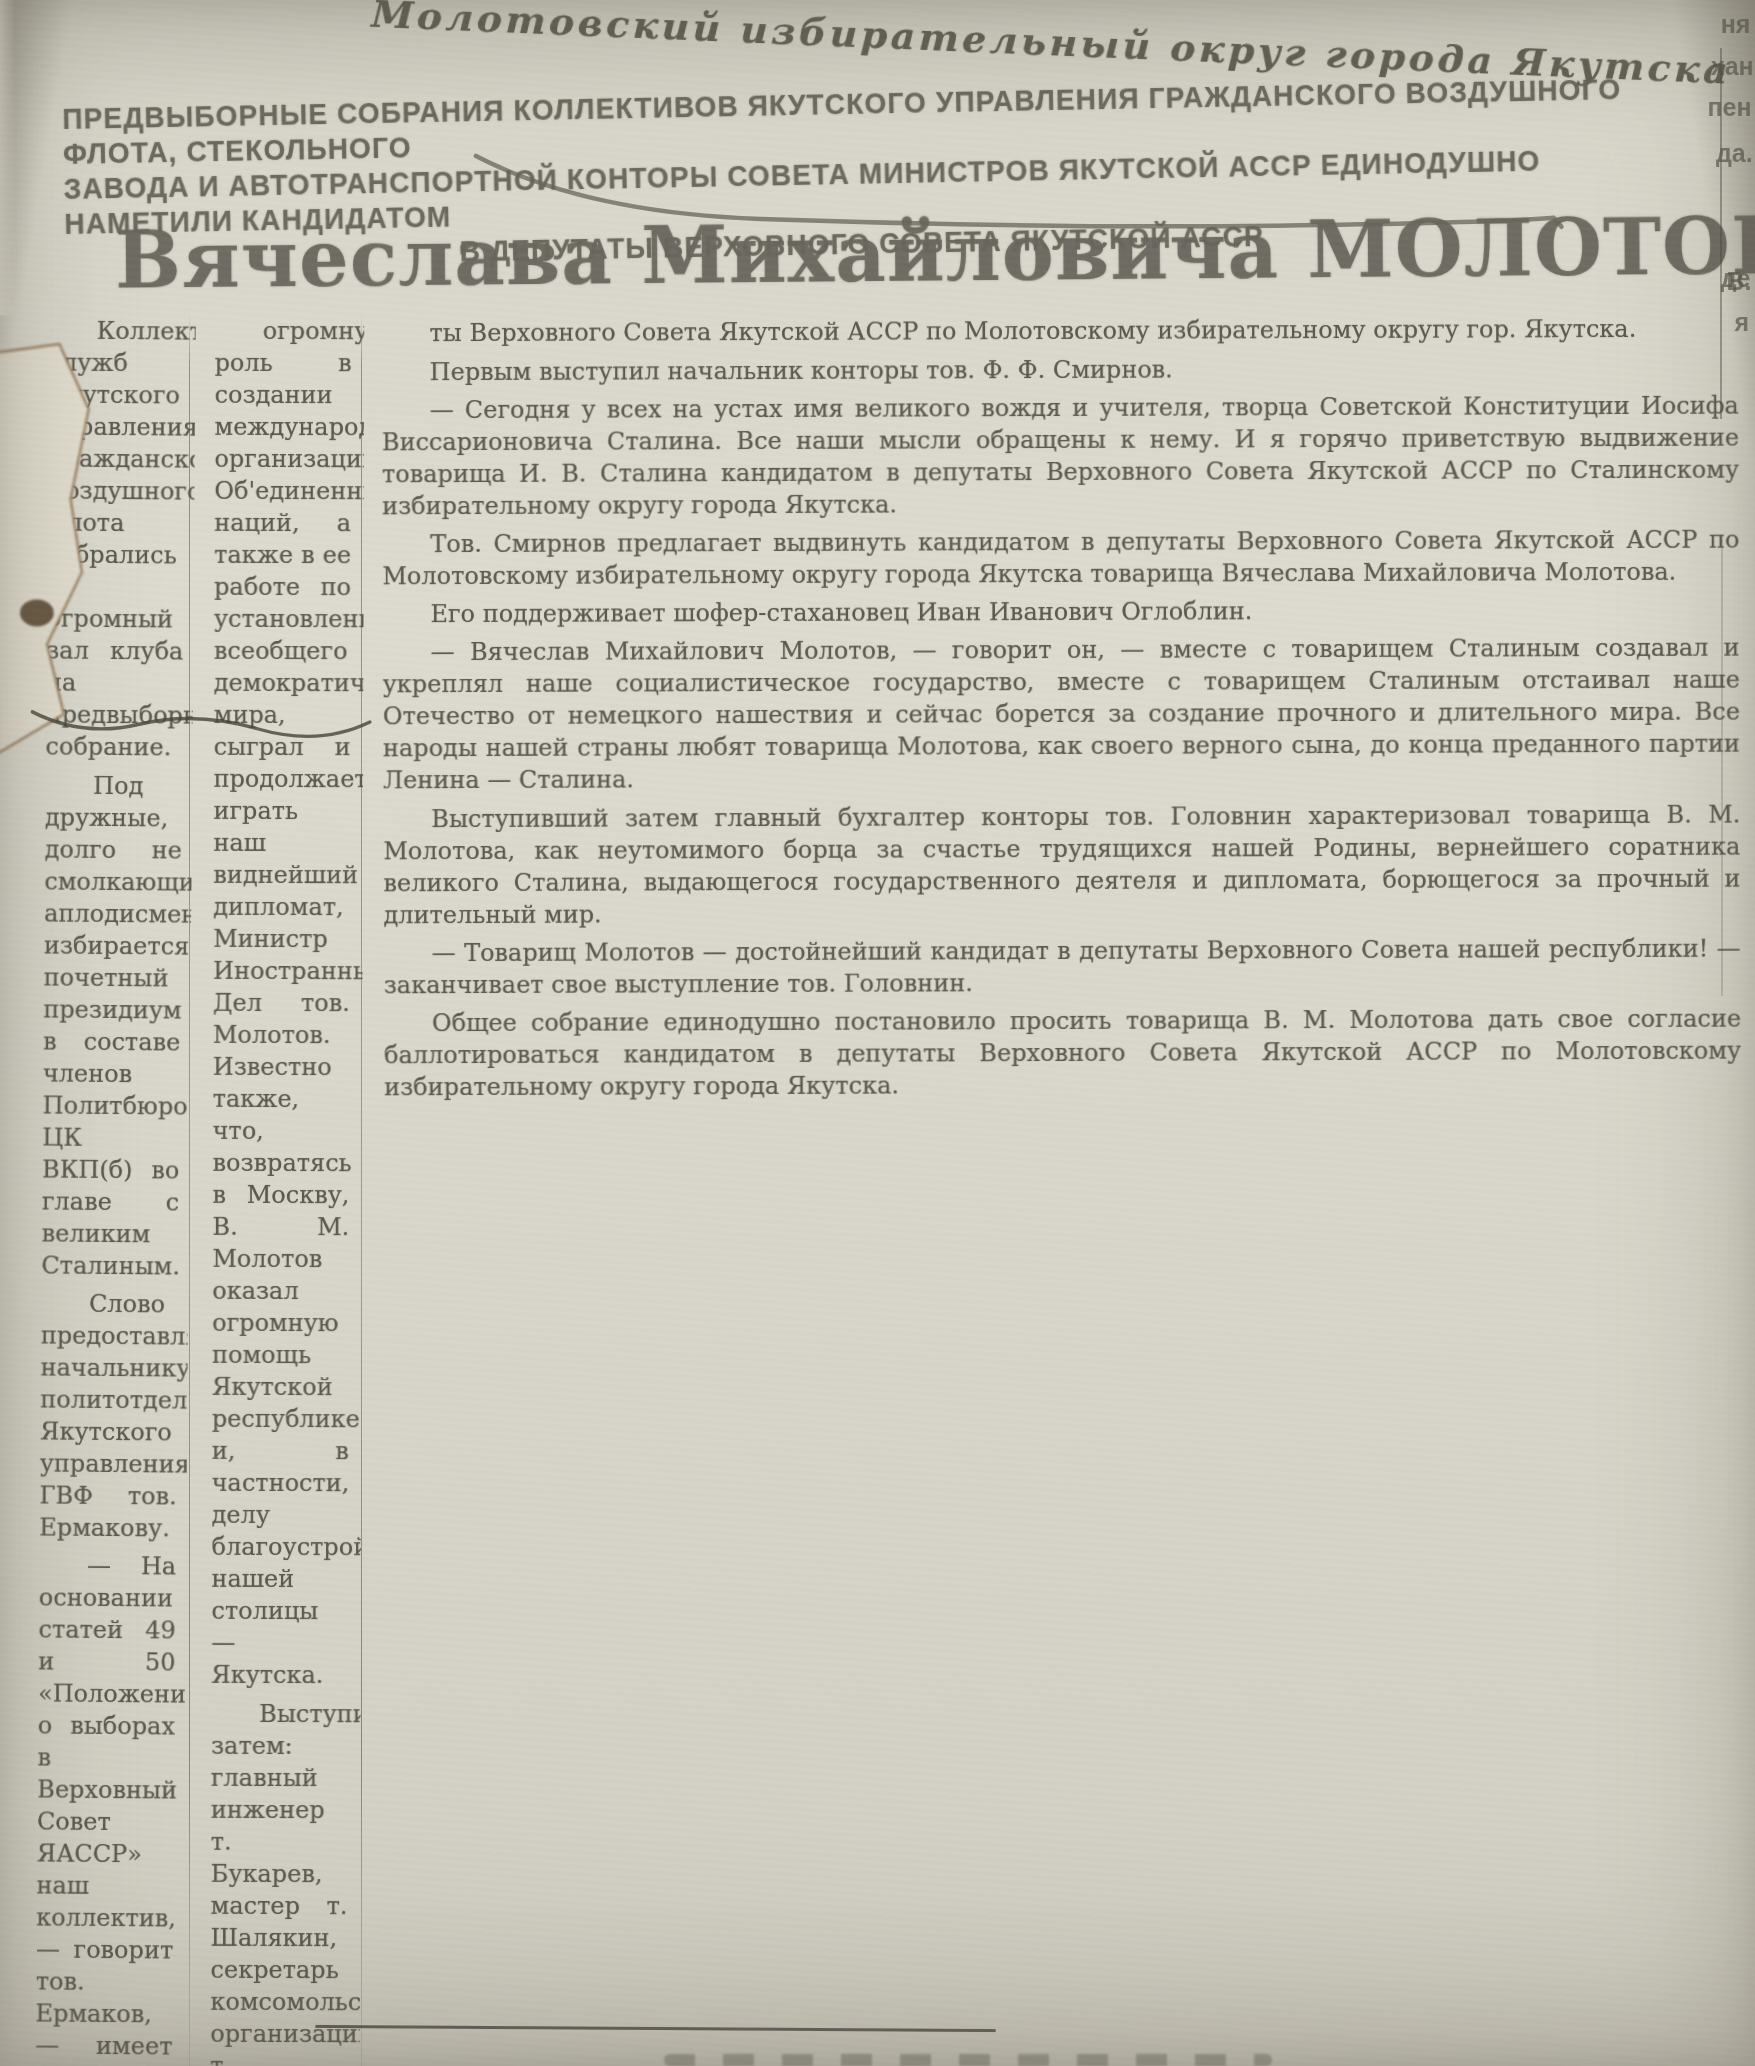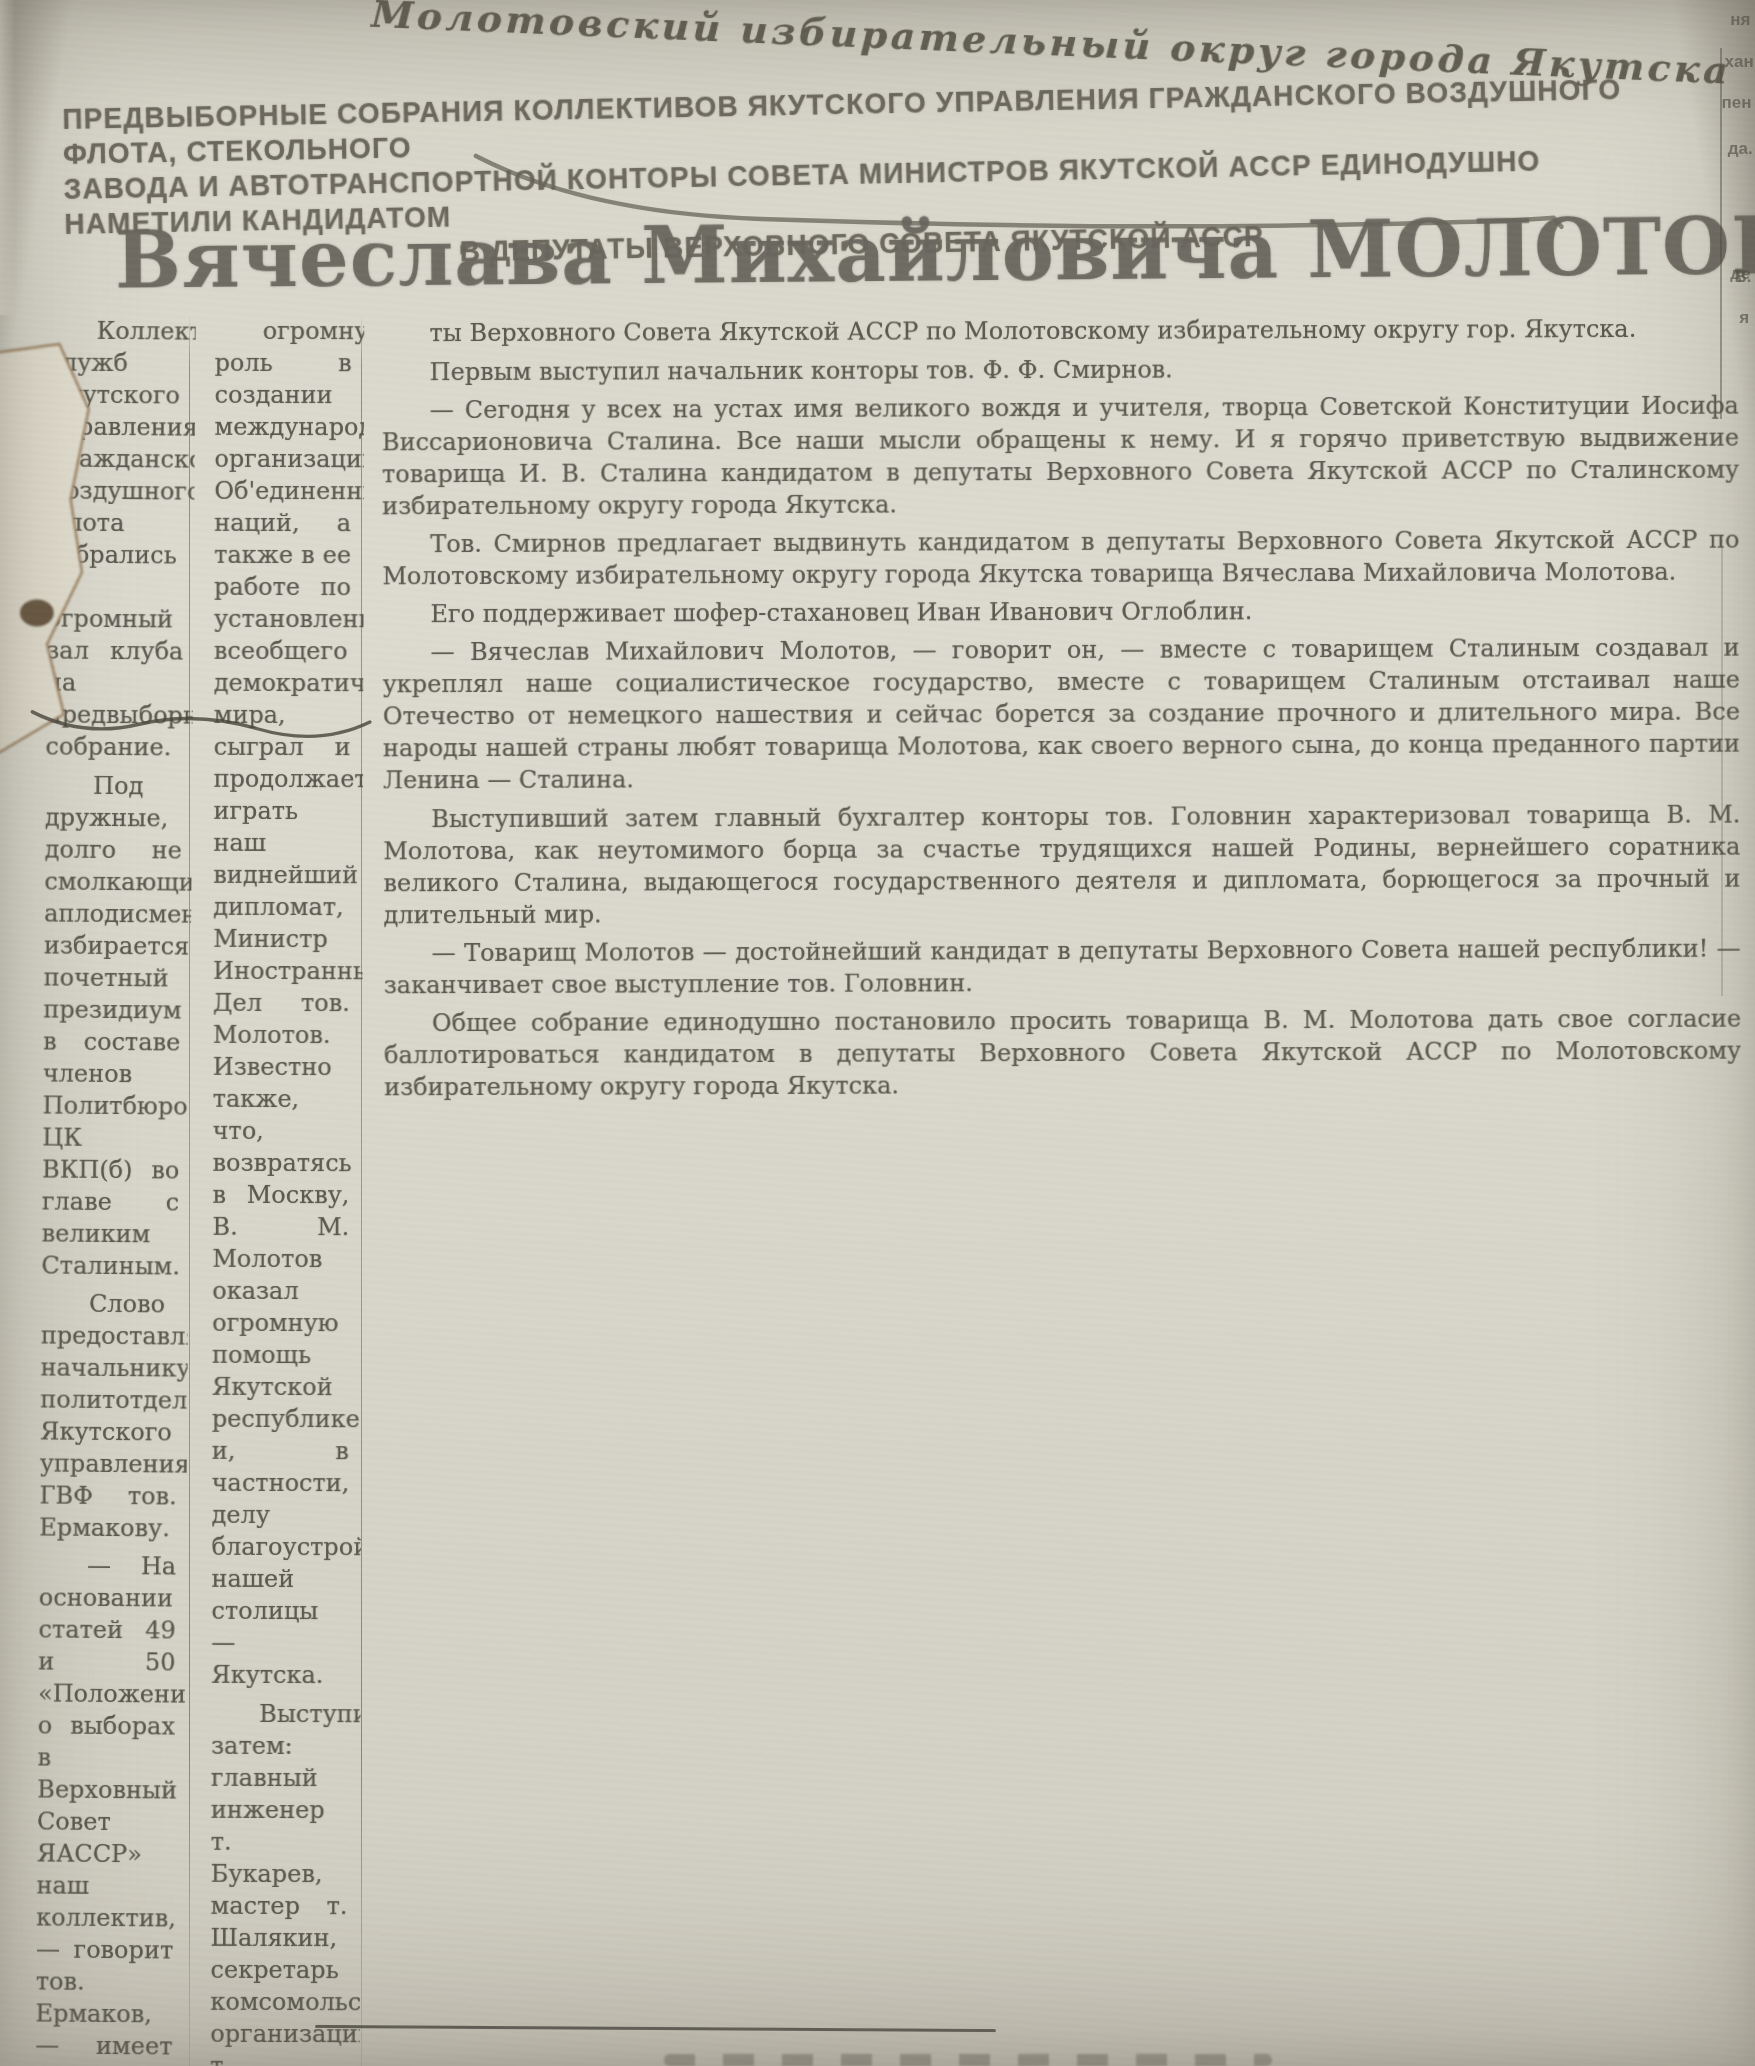--- a/index.html
+++ b/index.html
@@ -71,21 +71,21 @@
   .bottom-rule { position:absolute; left:315px; top:2027px; width:681px; height:2.8px;
     background:rgba(62,60,52,.75); transform:rotate(.35deg); border-radius:1.7px; filter:blur(0.5px); }
   .bottom-smudge { position:absolute; left:664px; top:2054px; width:608px; height:12.4px;
     border-radius:5.6px; opacity:.55; filter:blur(1.2px);
     background:repeating-linear-gradient(90deg, rgba(66,64,54,.6) 0 31px, transparent 31px 59px); }
   .edge-line-1 { position:absolute; left:1720px; top:48px; width:1.7px; height:371px;
     background:rgba(70,68,60,.45); }
   .edge-line-2 { position:absolute; left:1721px; top:535px; width:1.7px; height:461px;
     background:rgba(70,68,60,.22); }
   .edge-frag { position:absolute; font-family:"Liberation Sans", sans-serif; font-weight:bold;
-    font-size:17px; color:rgba(84,82,72,.7); filter:blur(0.5px); }
+    font-size:25px; color:rgba(84,82,72,.7); filter:blur(0.5px); }
   .ef-0 { right:5.6px; top:10px; }  .ef-1 { right:2.3px;  top:52px;text-align:right; }
   .ef-2 { right:4.5px;  top:93px; } .ef-3 { right:3.4px;  top:139px; }
   .ef-4 { right:5.6px; top:225px;margin-top:39px; } .ef-5 { right:4.5px;  top:267px; }
   .ef-6 { right:6.8px; top:308px; }
   .corner-sliver { position:absolute; left:0; top:0; width:14.6px; height:315px;
     background:linear-gradient(90deg, #e9e6da 0%, rgba(233,230,218,0) 100%); opacity:.8; }
 </style>
 </head>
 <body>
 

